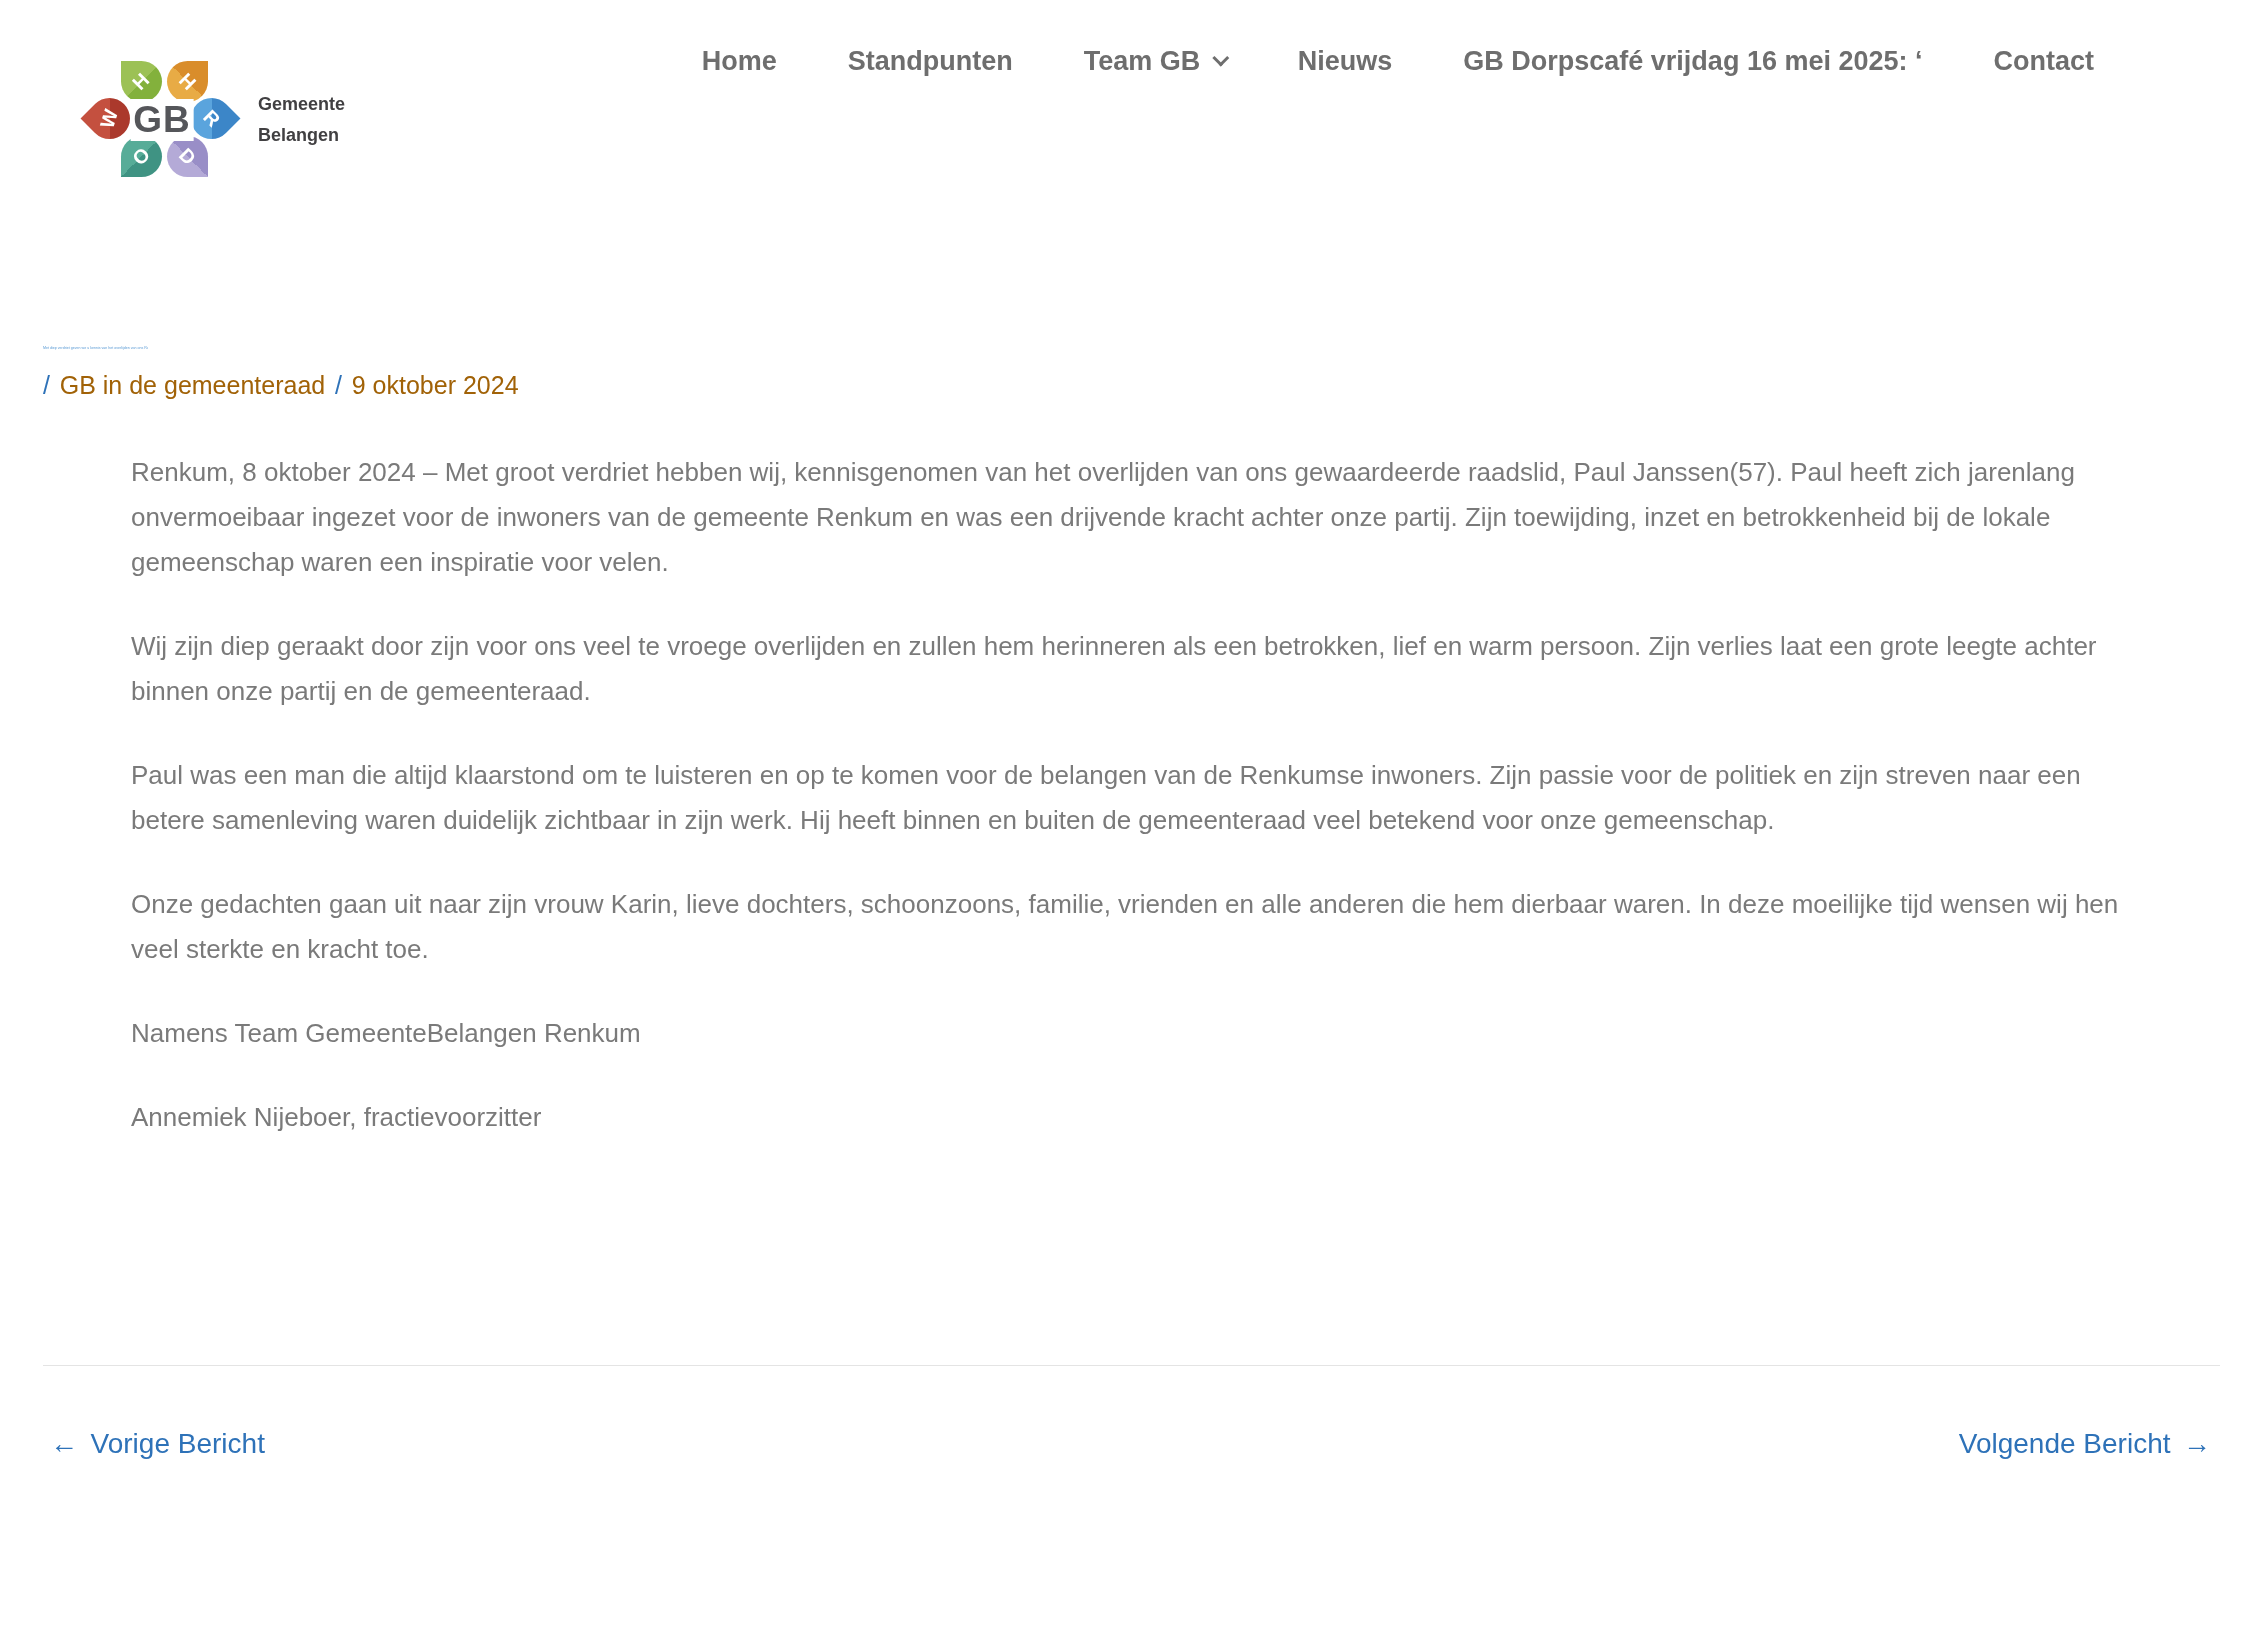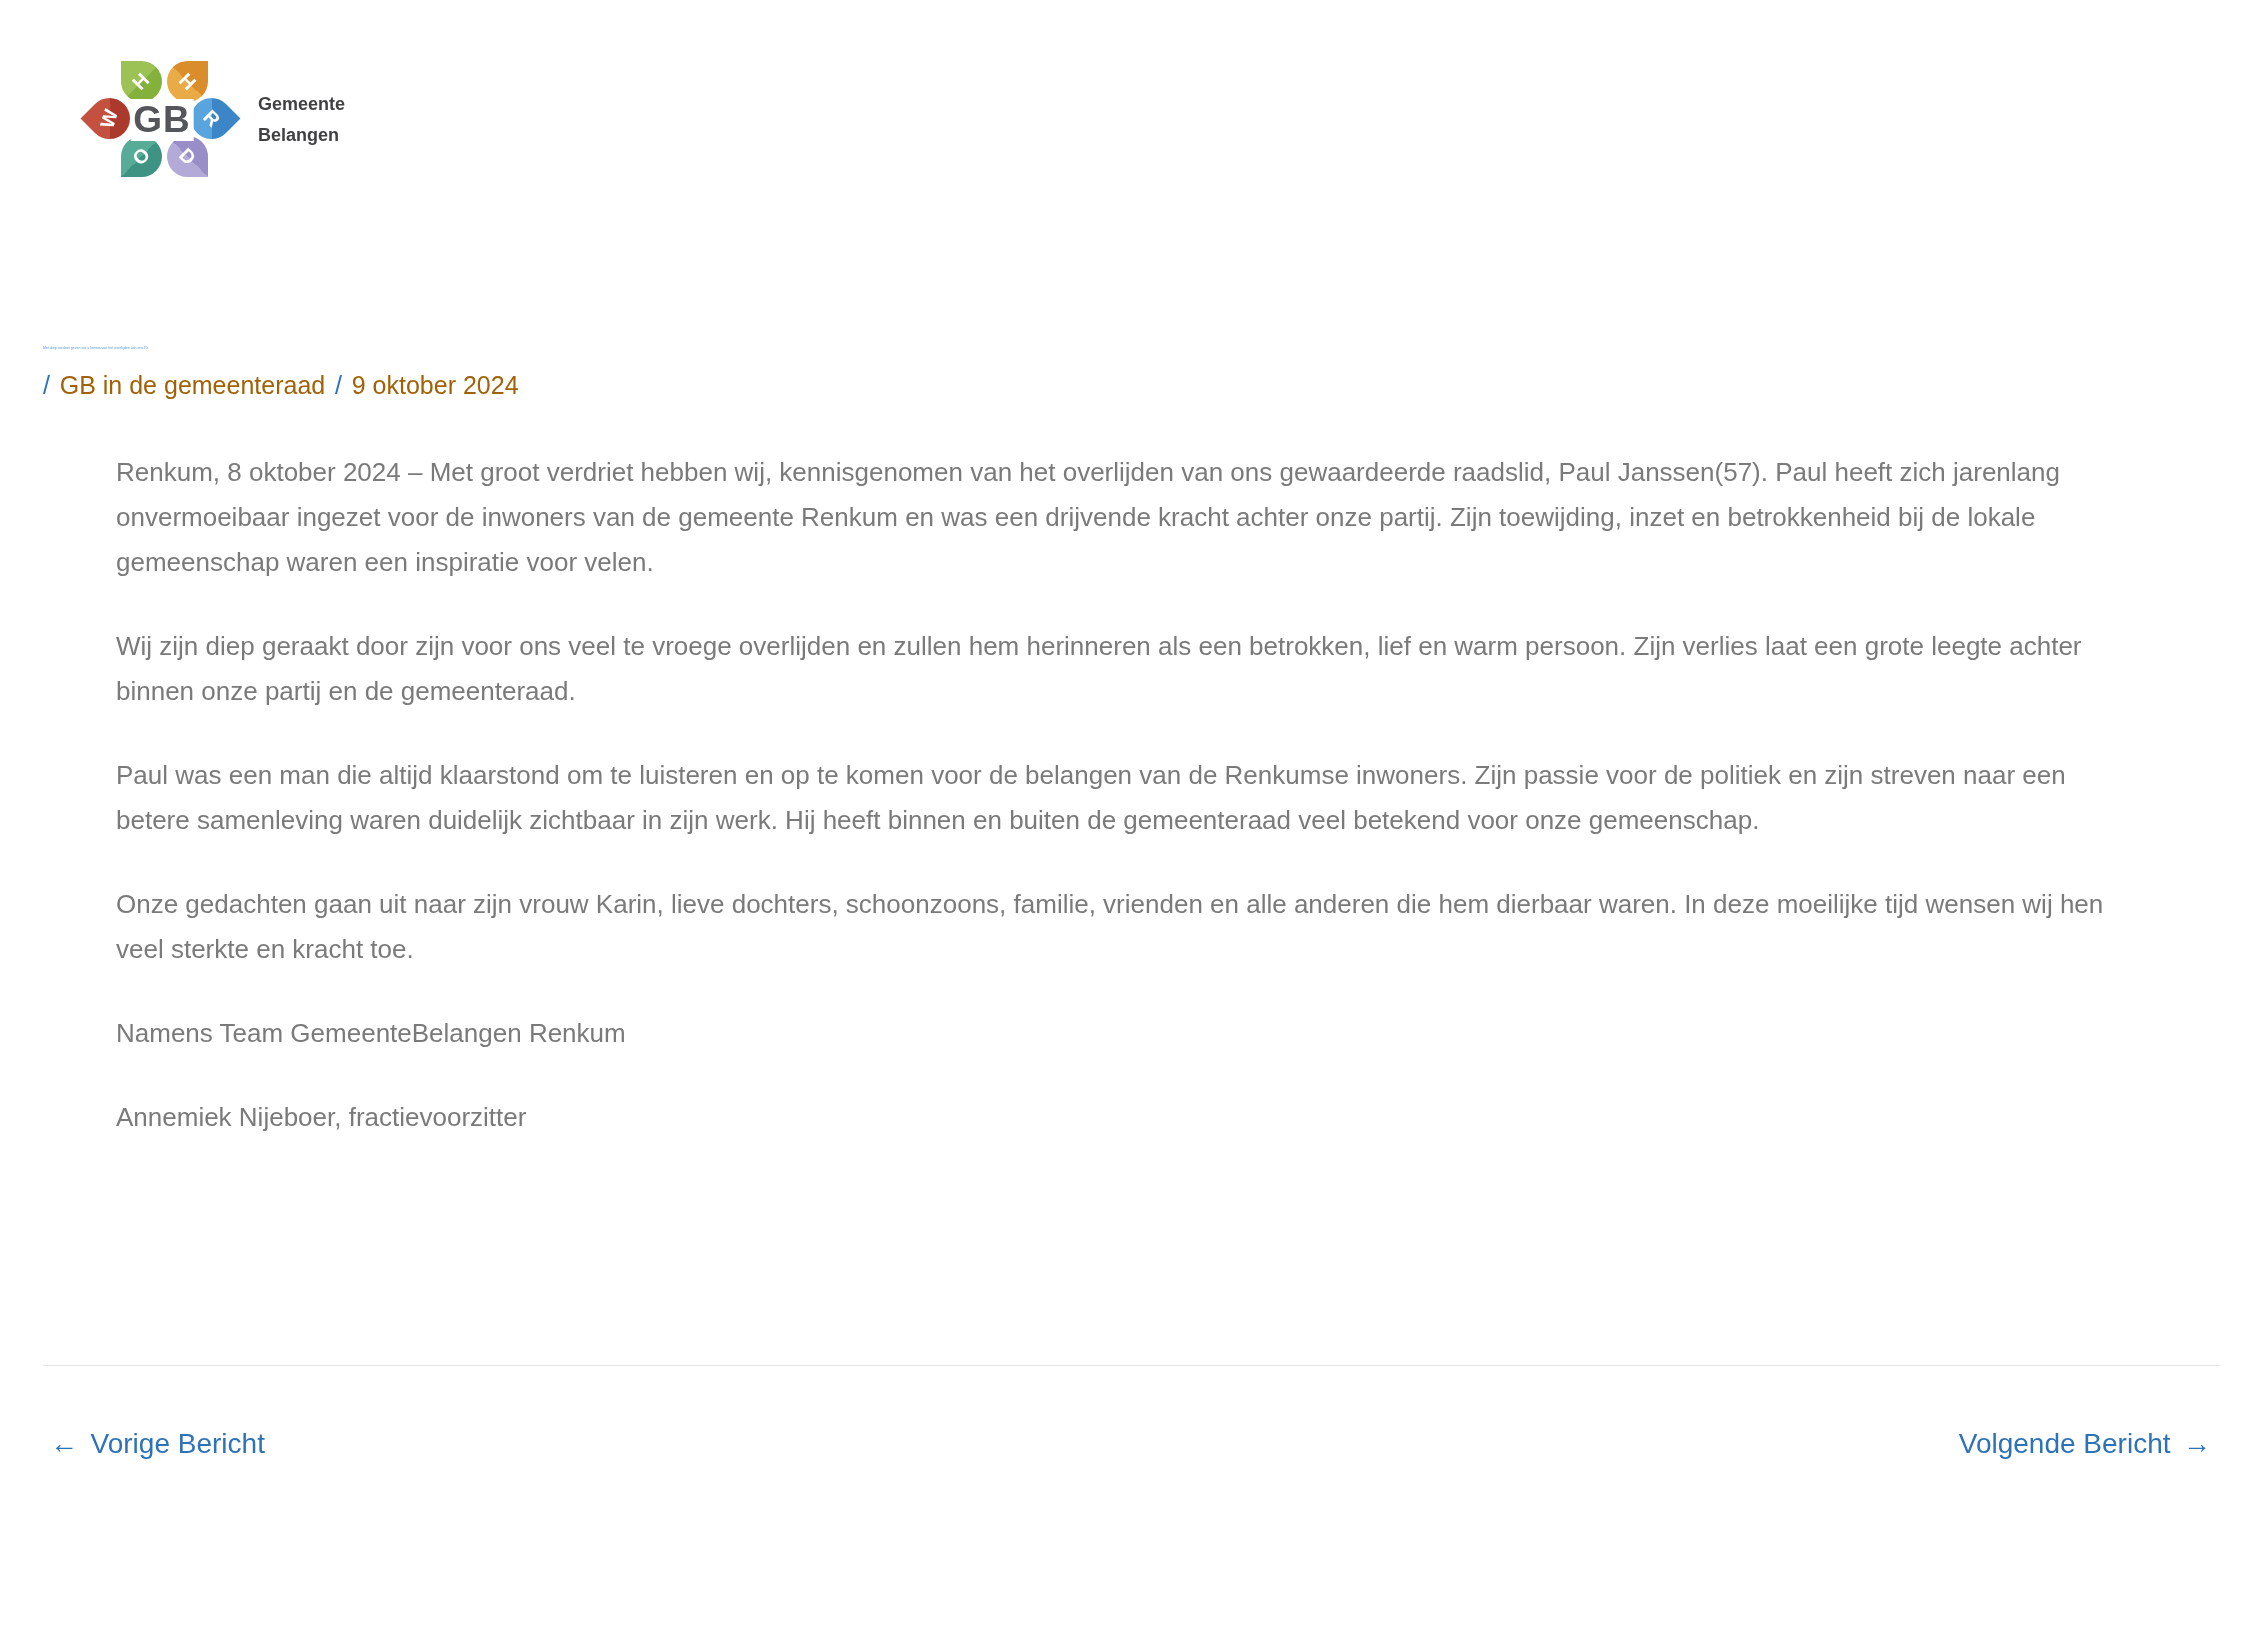--- a/index.html
+++ b/index.html
@@ -53,21 +53,21 @@
   
   main { padding:0 45px 0 43px; }
   .tiny-title { margin-top:123px; font-size:3.6px; line-height:5.3px; color:#5b9bd5;
                 white-space:nowrap; overflow:hidden; max-width:105px; }
   .breadcrumb { margin-top:19.6px; font-size:25px; color:#2e72b8; display:flex;
                 gap:9.8px; align-items:baseline; }
   .breadcrumb a { color:#a16207; text-decoration:none; cursor:pointer; }
 
   .content { margin-top:50px; padding:0 78px 0 73px; font-size:26px;
              line-height:45px; color:#7a7a7a; }
-  .content p { margin:0 0 39px 0; }
+  .content p { margin:0 0 39px 15px; }
   .content p.sig { margin-bottom:0; }
   .content p.sig span { display:block; }
 
   .divider { margin-top:225px; border:none; border-top:0.9px solid #e4e4e4; }
 
   .post-nav { display:flex; justify-content:space-between; align-items:center;
               padding:62px 9px 0 7.1px; }
   .post-nav a { font-size:28px; color:#2e72b8; text-decoration:none; cursor:pointer;
                 display:flex; align-items:center; gap:12.5px; }
 </style>
@@ -96,20 +96,31 @@
           <span class="pl">D</span>
         </span>
       <span class="logo-gb">GB</span>
     </span>
     <span class="logo-text">
       <span>Gemeente</span>
       <span>Belangen</span>
     </span>
   </a>
 
+  <nav>
+    <a>Home</a>
+    <a>Standpunten</a>
+    <a>
+        <span>Team GB</span>
+        <span class="chev"></span>
+      </a>
+    <a>Nieuws</a>
+    <a>GB Dorpscafé vrijdag 16 mei 2025: ‘</a>
+    <a>Contact</a>
+  </nav>
 
 </header>
 
 <main>
   <div class="tiny-title">Met diep verdriet geven we u kennis van het overlijden van ons Raadslid GemeenteBelangen Renkum</div>
 
   <div class="breadcrumb">
     <span>/</span>
     <a>GB in de gemeenteraad</a>
     <span>/</span>

